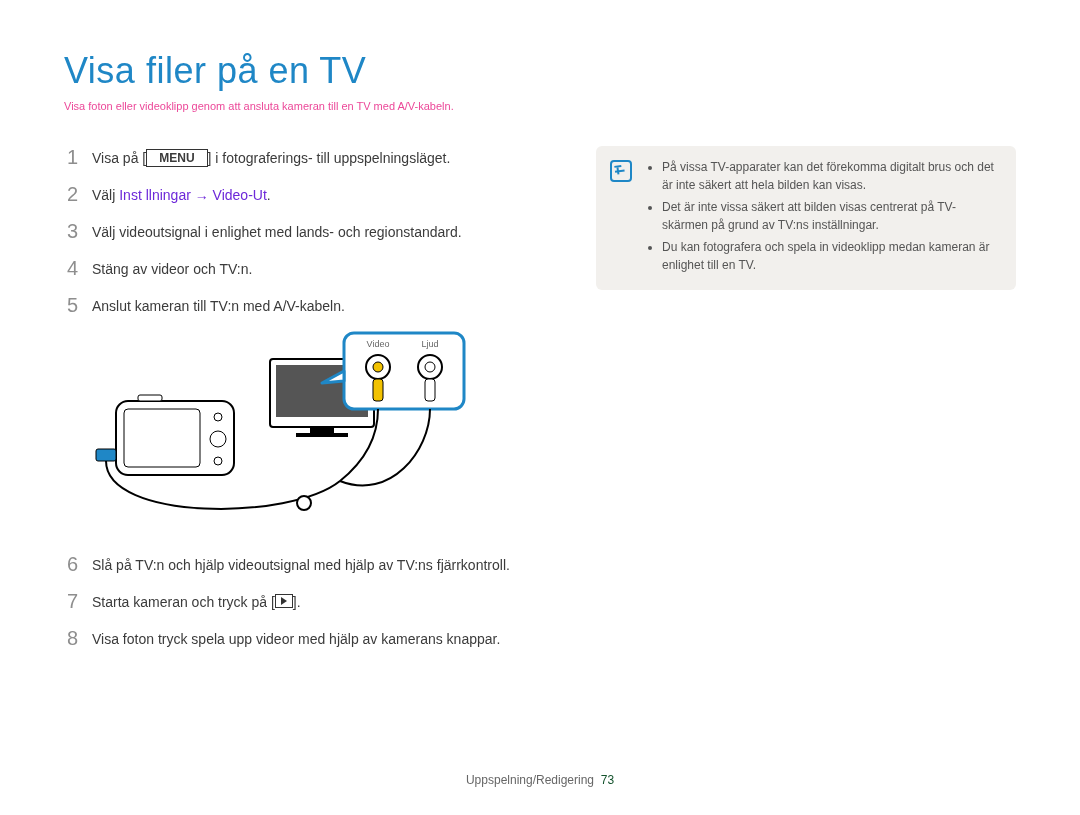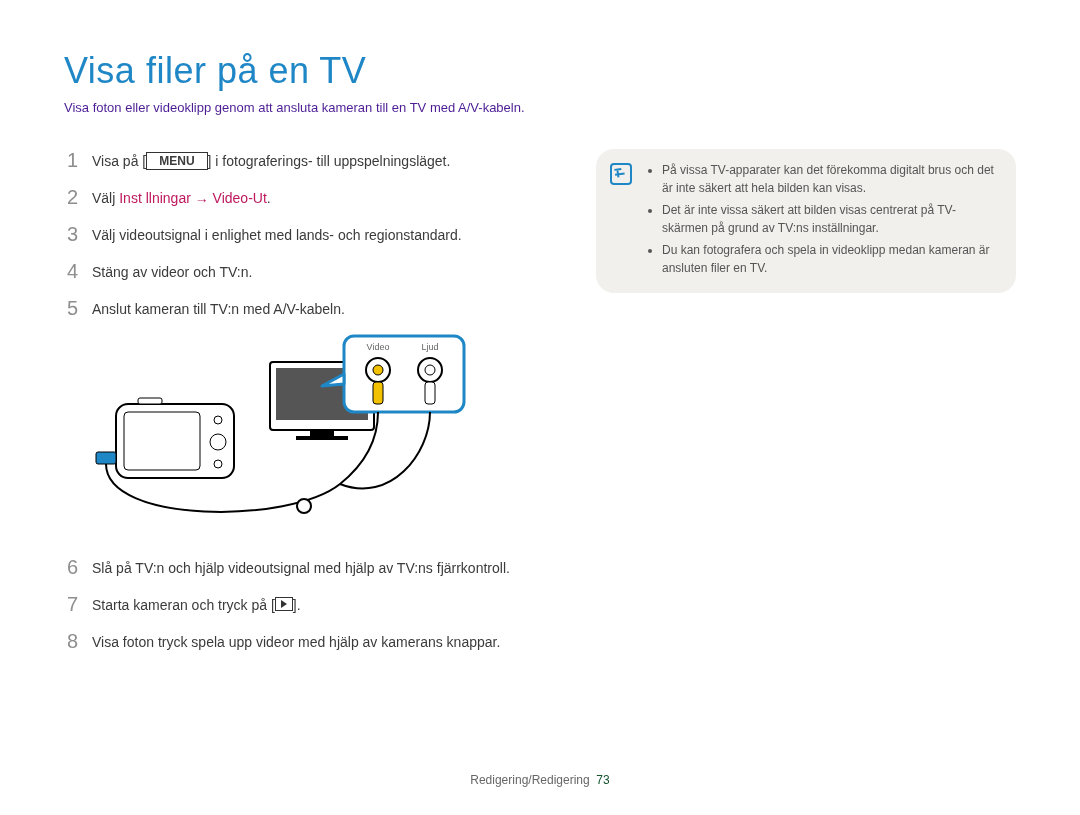--- a/index.html
+++ b/index.html
@@ -19,22 +19,22 @@
     padding: 50px 64px 40px 64px;
   }
   .title {
     font-size: 36px;
     font-weight: 400;
     color: #1f87c6;
     letter-spacing: 0.5px;
     margin: 0 0 8px 0;
   }
   .subtitle {
-    font-size: 13px;
-    color: #4c1d95;
+    font-size: 11px;
+    color: #ec4899;
     margin: 0 0 34px 0;
   }
   .cols {
     display: flex;
     align-items: flex-start;
     gap: 42px;
   }
   .left {
     width: 490px;
   }
@@ -82,28 +82,28 @@
   }
   .play-token::after {
     content: "";
     position: absolute;
     left: 5px; top: 2px;
     border-left: 6px solid #333;
     border-top: 4px solid transparent;
     border-bottom: 4px solid transparent;
   }
   .menu-path {
-    color: #be185d;
+    color: #6d28d9;
   }
   .diagram {
     margin: 8px 0 18px 26px;
   }
   .note-box {
     background: #f2f0ed;
-    border-radius: 18px;
+    border-radius: 6px;
     padding: 12px 16px 12px 52px;
     position: relative;
     font-size: 12px;
     color: #555;
     line-height: 1.5;
   }
   .note-icon {
     position: absolute;
     left: 14px;
     top: 14px;
@@ -249,23 +249,23 @@
       </div>
 
     </div>
 
     <div class="right">
       <div class="note-box">
         <span class="note-icon"></span>
         <ul>
           <li>På vissa TV-apparater kan det förekomma digitalt brus och det är inte säkert att hela bilden kan visas.</li>
           <li>Det är inte vissa säkert att bilden visas centrerat på TV-skärmen på grund av TV:ns inställningar.</li>
-          <li>Du kan fotografera och spela in videoklipp medan kameran är ansluten filer en TV.</li>
+          <li>Du kan fotografera och spela in videoklipp medan kameran är enlighet till en TV.</li>
         </ul>
       </div>
     </div>
   </div>
 
   <div class="footer">
-    <span>Redigering/Redigering</span>&nbsp;&nbsp;<span class="pagenum">73</span>
+    <span>Uppspelning/Redigering</span>&nbsp;&nbsp;<span class="pagenum">73</span>
   </div>
 
 </div>
 
 </body></html>

